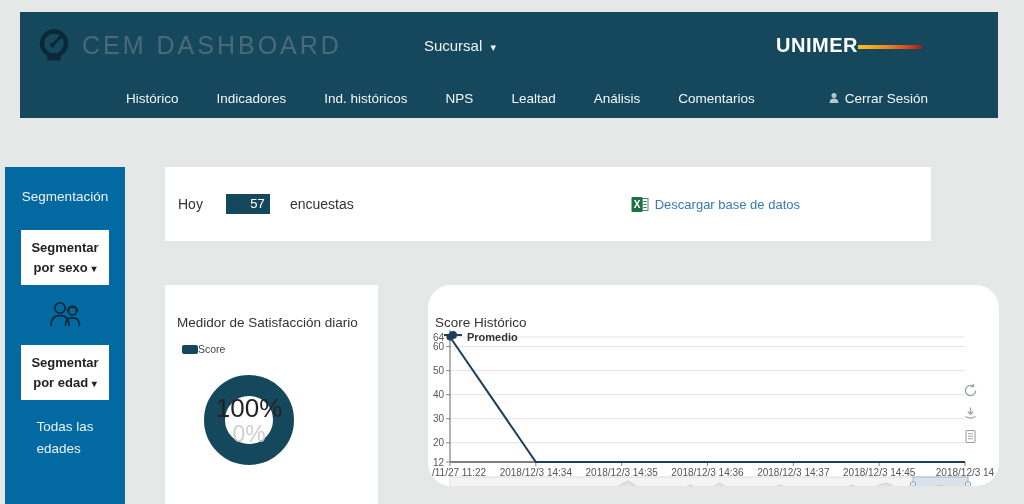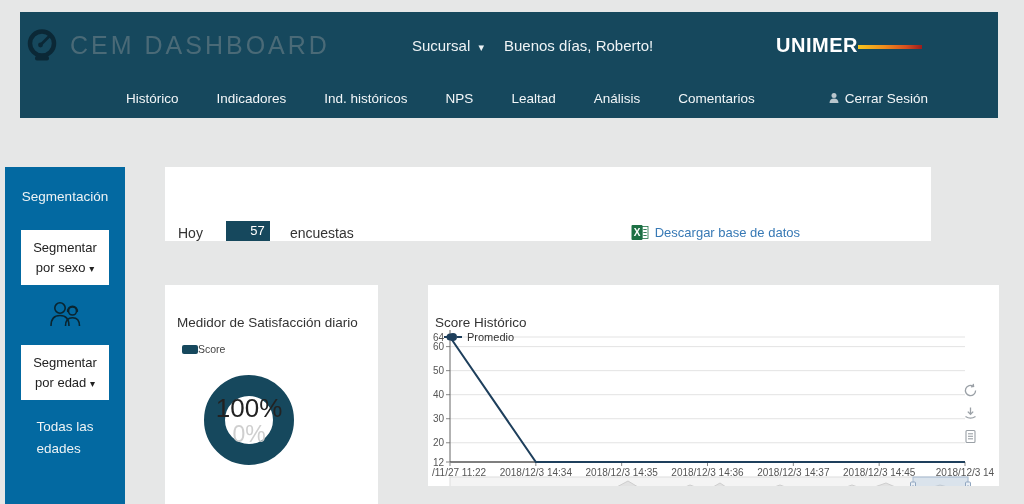--- a/index.html
+++ b/index.html
@@ -9,21 +9,21 @@
     background:#e6e7e7;
     position:relative;
     overflow:hidden;
     color:#333;
   }
   
   .topbar {
     position:absolute; left:20px; top:12px; width:978px; height:106px;
     background:#16485d;
   }
-  .topbar-row1 { height:66px; display:flex; align-items:center; padding-left:4px; }
+  .topbar-row1 { height:66px; display:flex; align-items:center; padding-left:16px; }
   .logo-icon { width:36px; height:36px; display:inline-flex; }
   .app-title {
     font-size:25px; font-weight:400; letter-spacing:3px;
     color:#4a6a77; margin-left:10px; white-space:nowrap;
   }
   .branch { margin-left:82px; color:#eef3f5; font-size:15px; cursor:pointer; white-space:nowrap; }
   .branch .caret { font-size:11px; margin-left:4px; }
   .greeting { margin-left:20px; color:#eef3f5; font-size:15px; white-space:nowrap; }
   .brand { margin-left:auto; margin-right:76px; display:flex; flex-direction:row; align-items:center; }
   .brand-text { color:#fff; font-weight:700; font-size:20px; letter-spacing:0.5px; line-height:1; }
@@ -38,29 +38,29 @@
   
   .sidebar {
     position:absolute; left:5px; top:167px; width:120px; height:337px;
     background:#0369a1; display:flex; flex-direction:column; align-items:center;
     padding-top:22px;
   }
   .sidebar-title { color:#eef3f5; font-size:13.5px; }
   .seg-button {
     margin-top:26px; width:88px; background:#fff; border:none; cursor:pointer;
     font-family:"Liberation Sans", sans-serif; font-size:13px; color:#222;
-    line-height:1.5; padding:8px 4px; text-align:center;
+    line-height:1.5; padding:8px 4px; text-align:center;font-weight:bold;
   }
   .seg-button .caret { font-size:10px; }
   .couple-wrap { margin-top:14px; height:32px; }
   .seg-button.second { margin-top:14px; }
   .all-ages { margin-top:16px; color:#eef3f5; font-size:13.5px; text-align:left; line-height:1.65; }
   
   .card { position:absolute; background:#fff; }
-  .summary-bar { left:165px; top:167px; width:766px; height:74px; display:flex; align-items:flex-end; padding-left:13px; }
+  .summary-bar { left:165px; top:167px; width:766px; height:74px; display:flex; align-items:center; padding-left:13px; }
   .hoy-label { font-size:14px; color:#333; }
   .count-badge {
     margin-left:23px; width:44px; height:20px; line-height:20px; text-align:center;
     background:#16485d; color:#fff; font-size:13px;padding-left:19px;
   }
   .unit-label { margin-left:20px; font-size:14px; color:#333; }
   .download { margin-left:auto; margin-right:131px; display:flex; align-items:center; gap:6px; cursor:pointer; }
   .download-label { color:#3779b5; font-size:13px; }
   
   .gauge-card { left:165px; top:285px; width:213px; height:219px; overflow:hidden; }
@@ -69,23 +69,23 @@
   .gauge-swatch { width:16px; height:9px; border-radius:2px; background:#16485d; }
   .gauge-legend-label { font-size:10.5px; color:#444; }
   .donut {
     position:absolute; left:39px; top:90px; width:90px; height:90px;
     border:21px solid #16485d; border-radius:50%;
     display:flex; flex-direction:column; align-items:center; justify-content:center;
   }
   .donut-main { font-size:26px; color:#222; line-height:1; }
   .donut-sub { font-size:23px; color:#cfcfcf; line-height:1; margin-top:2px; }
   
-  .history-card { left:428px; top:285px; width:571px; height:201px; overflow:hidden; }
+  .history-card { left:428px; top:285px; width:571px; height:201px; overflow:hidden;border-radius:23px; }
   .history-title { position:absolute; left:7px; top:30px; font-size:13.5px; color:#333; z-index:2; }
-  .history-legend { position:absolute; left:16px; top:46px; display:flex; align-items:center; gap:5px; z-index:2; }
+  .history-legend { position:absolute; left:16px; top:46px; display:flex; align-items:flex-start; gap:5px; z-index:2;font-weight:bold; }
   .legend-marker { display:inline-flex; align-items:center; }
   .legend-marker .line { width:5px; height:2px; background:#1e3f5c; }
   .legend-marker .dot { width:8px; height:8px; border-radius:50%; background:#1e3f5c; }
   .history-legend-label { font-size:11px; color:#333; }
   #history-svg { position:absolute; left:0; top:0; }
   #history-svg text { font-family:"Liberation Sans", sans-serif; font-size:10px; fill:#555; }
   .toolbox { position:absolute; right:21px; top:98px; display:flex; flex-direction:column; gap:8px; z-index:2; }
   .toolbox .tool { width:15px; height:15px; cursor:pointer; }
 </style>
 </head>
@@ -99,21 +99,20 @@
         <line x1="17" y1="17.5" x2="25" y2="9.5" stroke="#0b2836" stroke-width="2.6" stroke-linecap="round"></line>
         <circle cx="16.5" cy="18" r="2.4" fill="#0b2836"></circle>
         <rect x="11" y="29" width="14" height="4.5" rx="2" fill="#0b2836"></rect>
       </svg>
     </span>
     <h1 class="app-title">CEM DASHBOARD</h1>
     <div class="branch">
       <span>Sucursal</span>
       <span class="caret">▾</span>
     </div>
-    <div class="greeting">Buenos días,  Roberto!</div>
     <div class="brand">
       <span class="brand-text">UNIMER</span>
       <span class="brand-bar"></span>
     </div>
   </div>
   <nav class="topbar-row2">
     <a class="nav-item">Histórico</a>
     <a class="nav-item">Indicadores</a>
     <a class="nav-item">Ind. históricos</a>
     <a class="nav-item">NPS</a>

